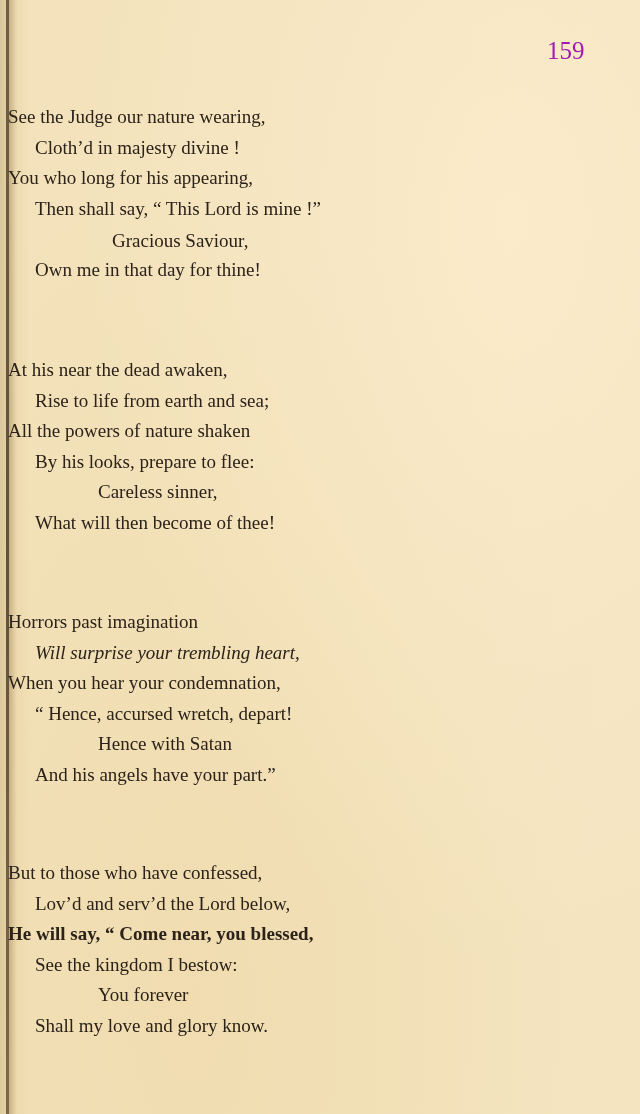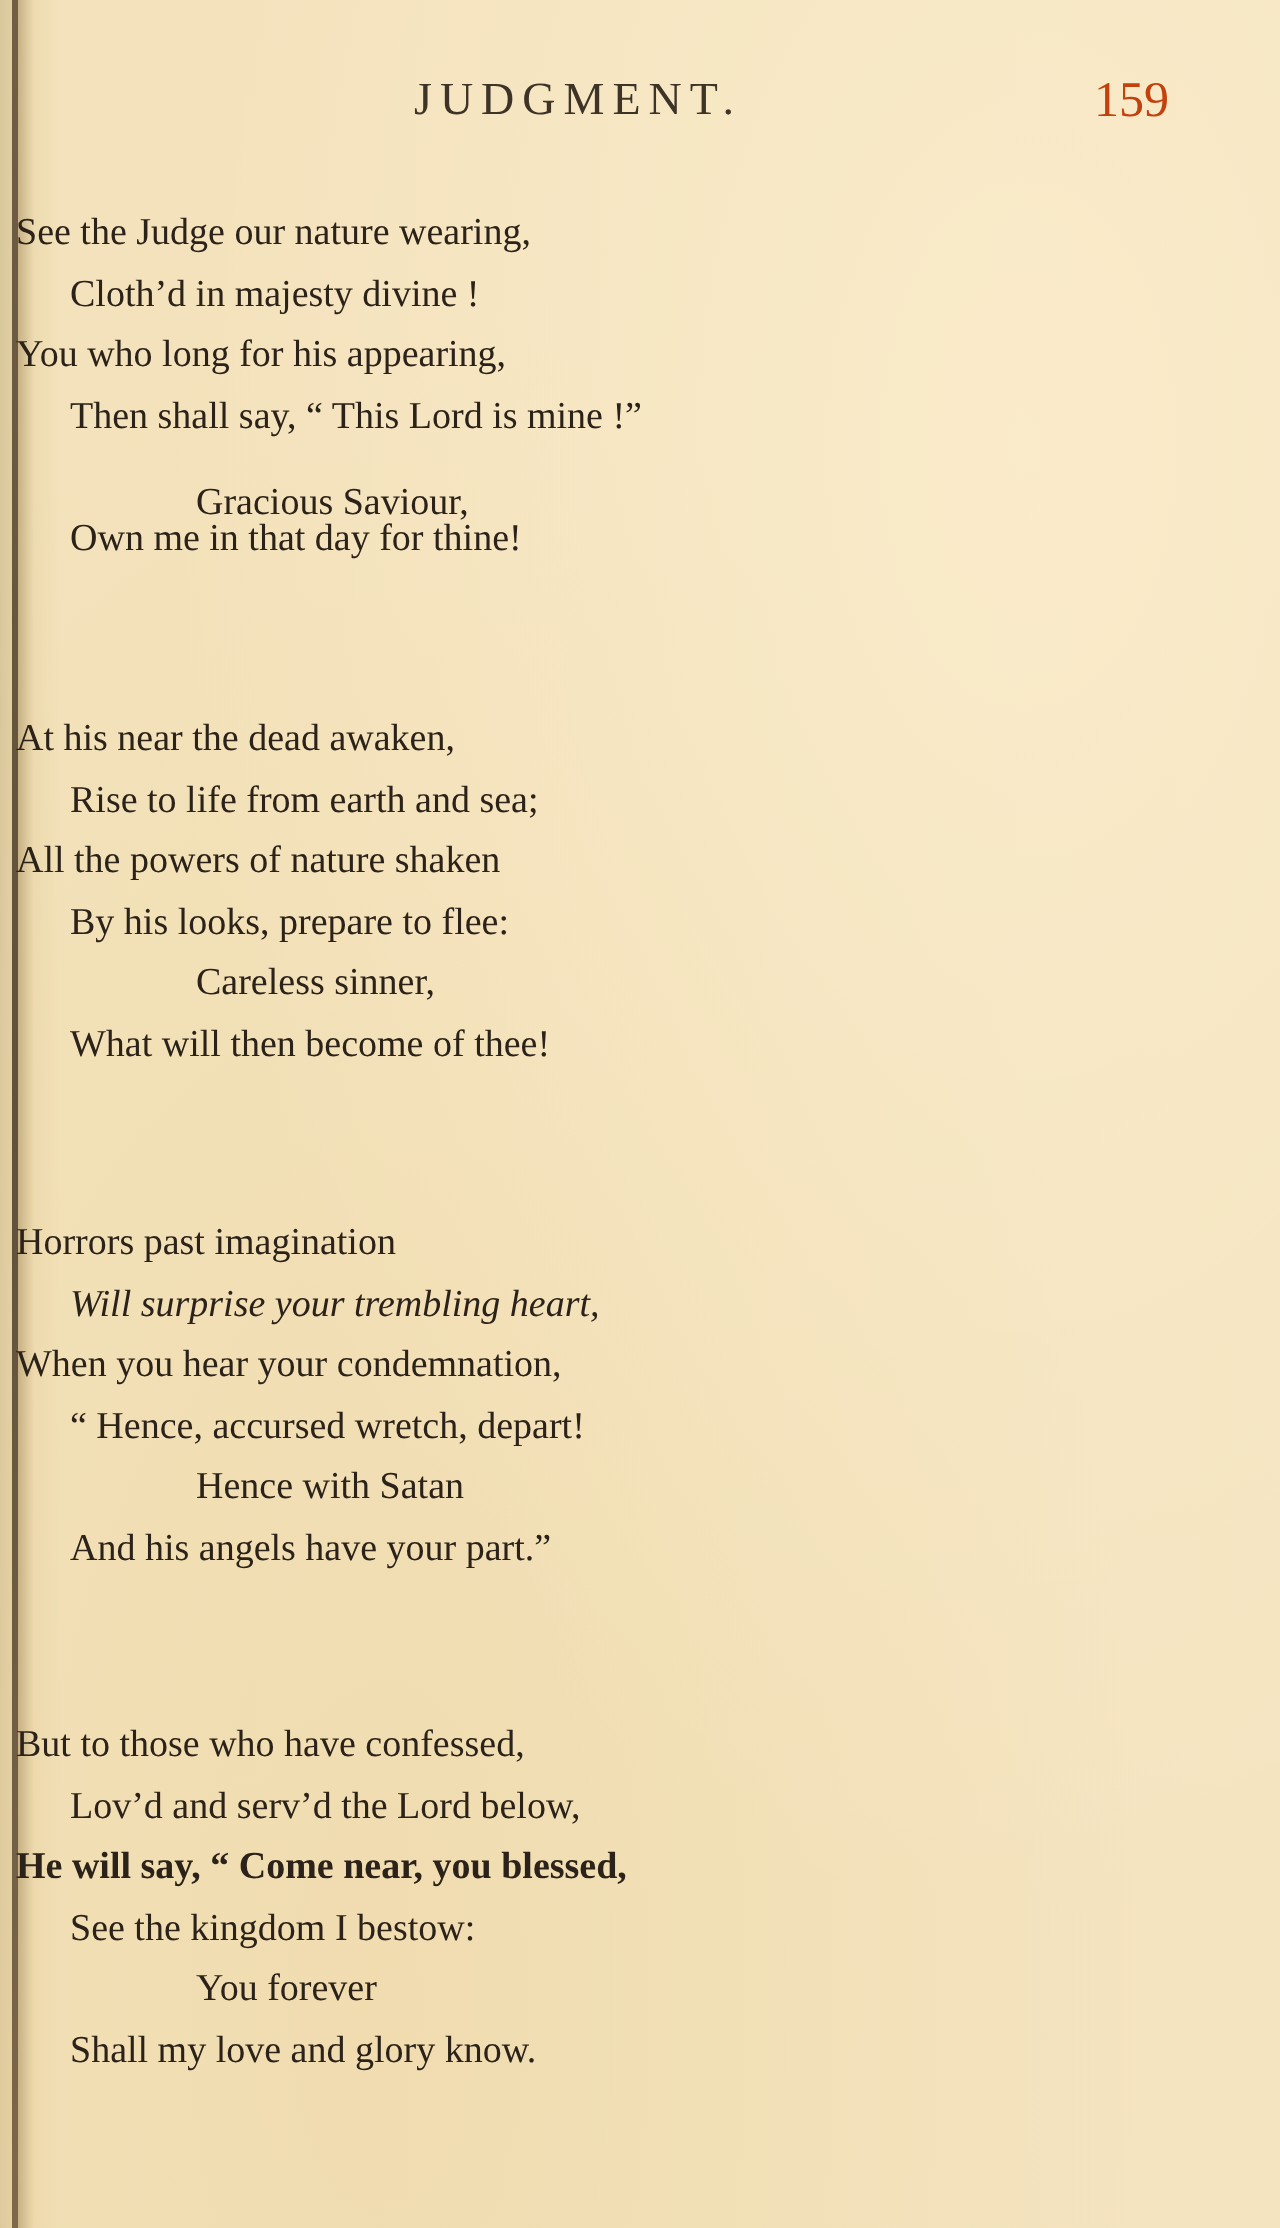--- a/index.html
+++ b/index.html
@@ -50,21 +50,21 @@
       font-size: 23px;
       letter-spacing: 4px;
       color: #3d3326;
       font-weight: normal;
     }
     .page-number {
       position: absolute;
       left: 547px;
       top: 6px;
       font-size: 25px;
-      color: #c2410c;
+      color: #a21caf;
     }
     .verse {
       position: absolute;
       left: 0;
       width: 640px;
     }
     .line {
       position: absolute;
       white-space: nowrap;
       font-size: 19px;
@@ -75,30 +75,29 @@
     .l1 { left: 35px; }
     .l2 { left: 98px; }
   </style>
 </head>
 <body>
 
 <div class="gutter-line"></div>
 <div class="gutter-shadow"></div>
 
 <div class="header">
-  <span class="running-title">JUDGMENT.</span>
   <span class="page-number">159</span>
 </div>
 
 <div class="verse" style="top:102px;">
   <span class="line l0" style="top:0px;">See the Judge our nature wearing,</span>
   <span class="line l1" style="top:30.5px;">Cloth’d in majesty divine !</span>
   <span class="line l0" style="top:61px;">You who long for his appearing,</span>
   <span class="line l1" style="top:91.5px;">Then shall say, “ This Lord is mine !”</span>
-  <span class="line l2" style="top:135px;">Gracious Saviour,</span>
+  <span class="line l2" style="top:124px;margin-left:14px;">Gracious Saviour,</span>
   <span class="line l1" style="top:152.5px;">Own me in that day for thine!</span>
 </div>
 
 <div class="verse" style="top:355px;">
   <span class="line l0" style="top:0px;">At his near the dead awaken,</span>
   <span class="line l1" style="top:30.5px;">Rise to life from earth and sea;</span>
   <span class="line l0" style="top:61px;">All the powers of nature shaken</span>
   <span class="line l1" style="top:91.5px;">By his looks, prepare to flee:</span>
   <span class="line l2" style="top:122px;">Careless sinner,</span>
   <span class="line l1" style="top:152.5px;">What will then become of thee!</span>

